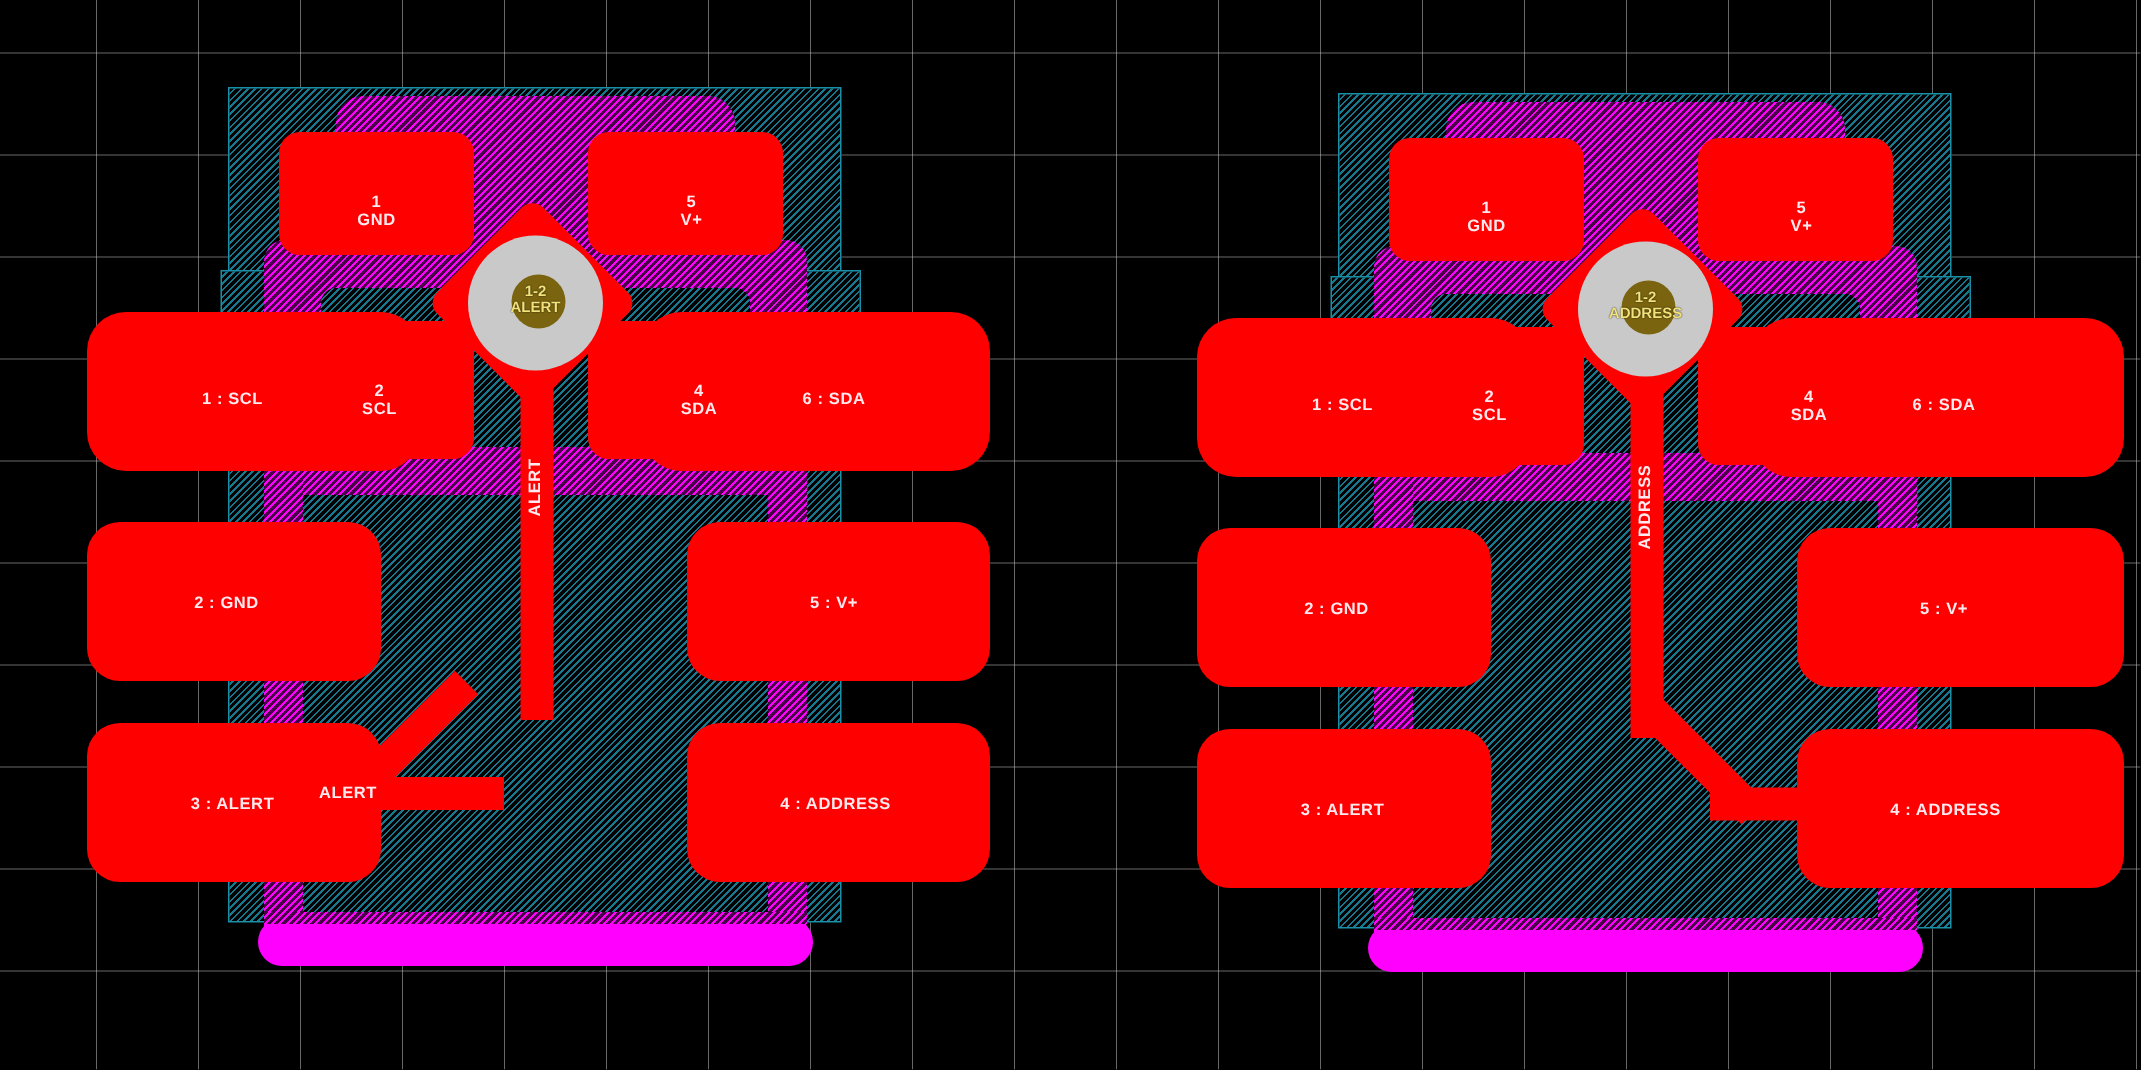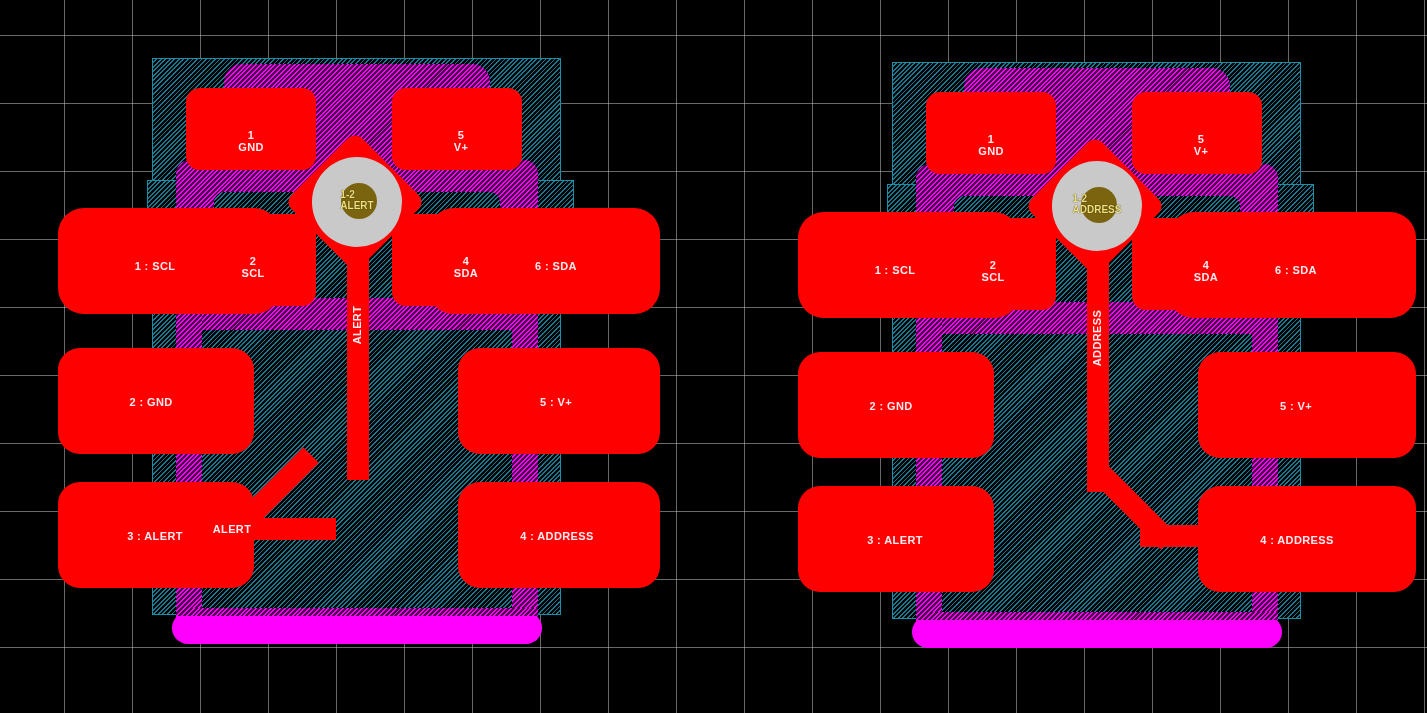--- a/index.html
+++ b/index.html
@@ -48,21 +48,21 @@
        transform:translate(-50%,-50%);pointer-events:none;}
   .lbl.two{line-height:12px;}
   .lbl.vert{transform:translate(-50%,-50%) rotate(-90deg);}
 
   
   .via-diamond{position:absolute;background:#ff0000;transform:rotate(45deg);}
   .via-ring{position:absolute;border-radius:50%;background:#c9c9c9;}
   .via-tag{position:absolute;border-radius:50%;background:#7a6410;
            display:flex;align-items:center;justify-content:center;}
   .via-txt{position:absolute;color:#f2e27a;font-size:10px;font-weight:bold;
-           line-height:11px;text-align:left;white-space:nowrap;
+           line-height:11px;text-align:center;white-space:nowrap;
            transform:translate(-50%,-50%);text-shadow:0 0 1px #000;}  .r10{border-radius:10px} .r14{border-radius:14px}
   .r18{border-radius:18px} .r22{border-radius:22px} .r26{border-radius:26px}
 </style>
 </head>
 <body>
 
 <div id="canvas">
 
   <div class="grid"></div>
 

